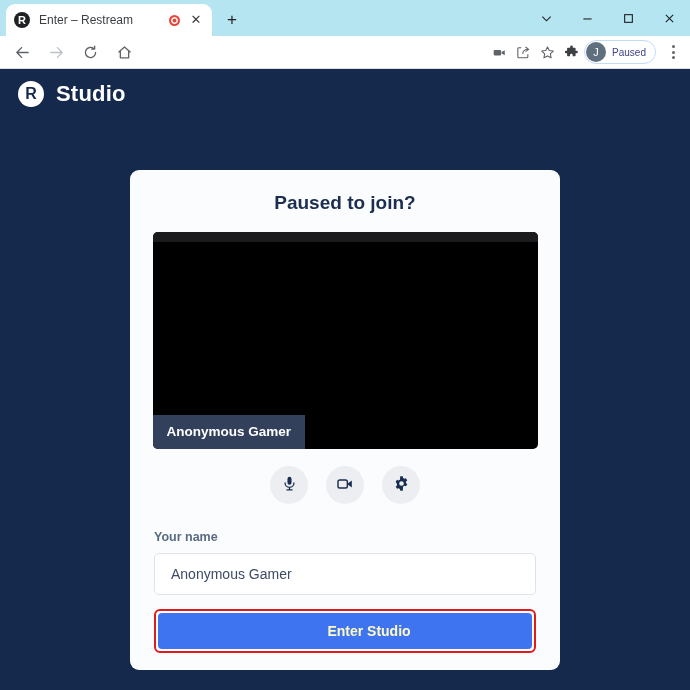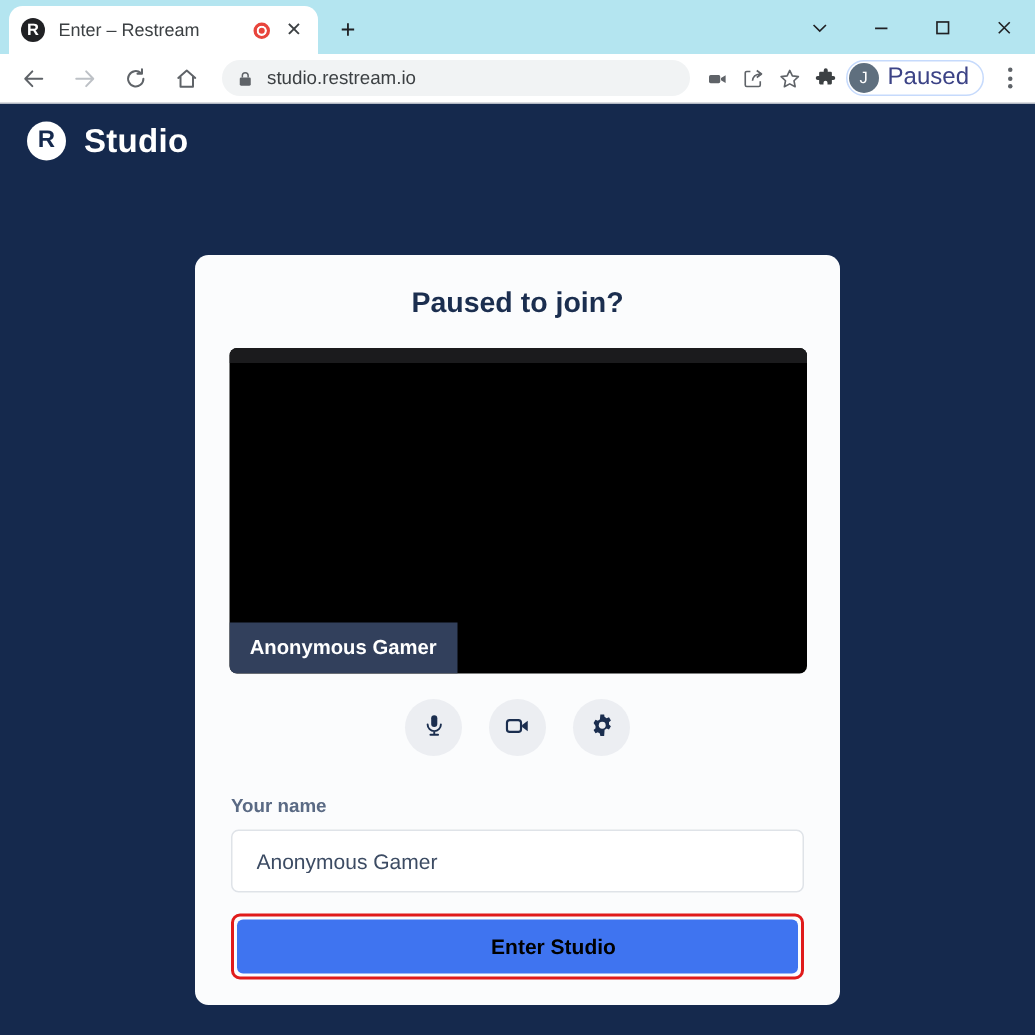--- a/index.html
+++ b/index.html
@@ -80,21 +80,21 @@
   .profile-chip {
     display: flex; align-items: center; height: 24px;
     border: 1px solid #c6dafc; border-radius: 12px;
     padding: 0 9px 0 1px; margin-right: 2px; cursor: pointer;
   }
   .avatar {
     width: 20px; height: 20px; border-radius: 50%;
     background: #5f6f7e; color: #fff;
     font-size: 11px; line-height: 20px; text-align: center; margin-right: 6px;
   }
-  .paused-label { font-size: 16px; color: #3c4386; text-align: center; }
+  .paused-label { font-size: 10px; color: #3c4386; text-align: center; }
   .kebab { width: 26px; height: 26px; display: flex; flex-direction: column;
     align-items: center; justify-content: center; gap: 2.5px; margin-right: 4px; cursor: pointer; }
   .kebab i { width: 3px; height: 3px; border-radius: 50%; background: #5f6368; display: block; }
 
   
   .page { position: absolute; left: 0; top: 70px; width: 690px; height: 620px; background: #15294d; }
   .brand { position: absolute; left: 18px; top: 11px; display: flex; align-items: center; }
   .brand-mark {
     width: 26px; height: 26px; border-radius: 50%; background: #ffffff;
     color: #15294d; font-size: 16px; font-weight: bold; line-height: 26px; text-align: center;
@@ -134,21 +134,21 @@
     border: 1px solid #dfe3e8; border-radius: 5px; background: #ffffff;
     font-family: "Liberation Sans", sans-serif; font-size: 14px; color: #3c4b63;
     padding: 0 16px;
   }
   .enter-wrap {
     margin: 14px auto 0; width: 382px;
     border: 2px solid #e01b1b; border-radius: 6px; padding: 2px;
   }
   .enter-btn {
     display: block; width: 100%; height: 36px;
-    background: #3f74f0; color: #000000; border: none; border-radius: 4px;
+    background: #3f74f0; color: #fef9c3; border: none; border-radius: 4px;
     font-family: "Liberation Sans", sans-serif; font-size: 14px; font-weight: bold;
     cursor: pointer;
     padding-left: 48px;
   }
 </style>
 </head>
 <body>
 
 <div id="root">
 
@@ -199,29 +199,20 @@
       <svg width="17" height="17" viewBox="0 0 18 18">
           <path d="M14.4 9 A5.4 5.4 0 1 1 12.6 5 M13.4 2.2 L13.4 5.4 L10.2 5.4" fill="none" stroke="currentColor" stroke-width="1.4" stroke-linecap="round" stroke-linejoin="round"></path>
         </svg>
     </div>
     <div class="tbtn">
       <svg width="17" height="17" viewBox="0 0 18 18">
           <path d="M3 8.4 L9 3.2 L15 8.4 M4.6 7.6 V14.6 H13.4 V7.6" fill="none" stroke="currentColor" stroke-width="1.4" stroke-linecap="round" stroke-linejoin="round"></path>
         </svg>
     </div>
 
-    <div class="omnibox">
-      <span class="omni-lock">
-        <svg width="11" height="11" viewBox="0 0 12 12">
-            <rect x="2" y="5" width="8" height="6" rx="1" fill="currentColor"></rect>
-            <path d="M3.9 5 V3.7 a2.1 2.1 0 0 1 4.2 0 V5" fill="none" stroke="currentColor" stroke-width="1.1"></path>
-          </svg>
-      </span>
-      <span class="omni-url">studio.restream.io</span>
-    </div>
 
     <div class="omni-right">
       <div class="oicon">
         <svg width="15" height="15" viewBox="0 0 18 18">
             <rect x="2" y="6" width="9" height="6.5" rx="1.3" fill="currentColor"></rect>
             <path d="M11.6 8.4 L15.3 6.2 V12.3 L11.6 10.1 Z" fill="currentColor"></path>
           </svg>
       </div>
       <div class="oicon">
         <svg width="15" height="15" viewBox="0 0 18 18">

